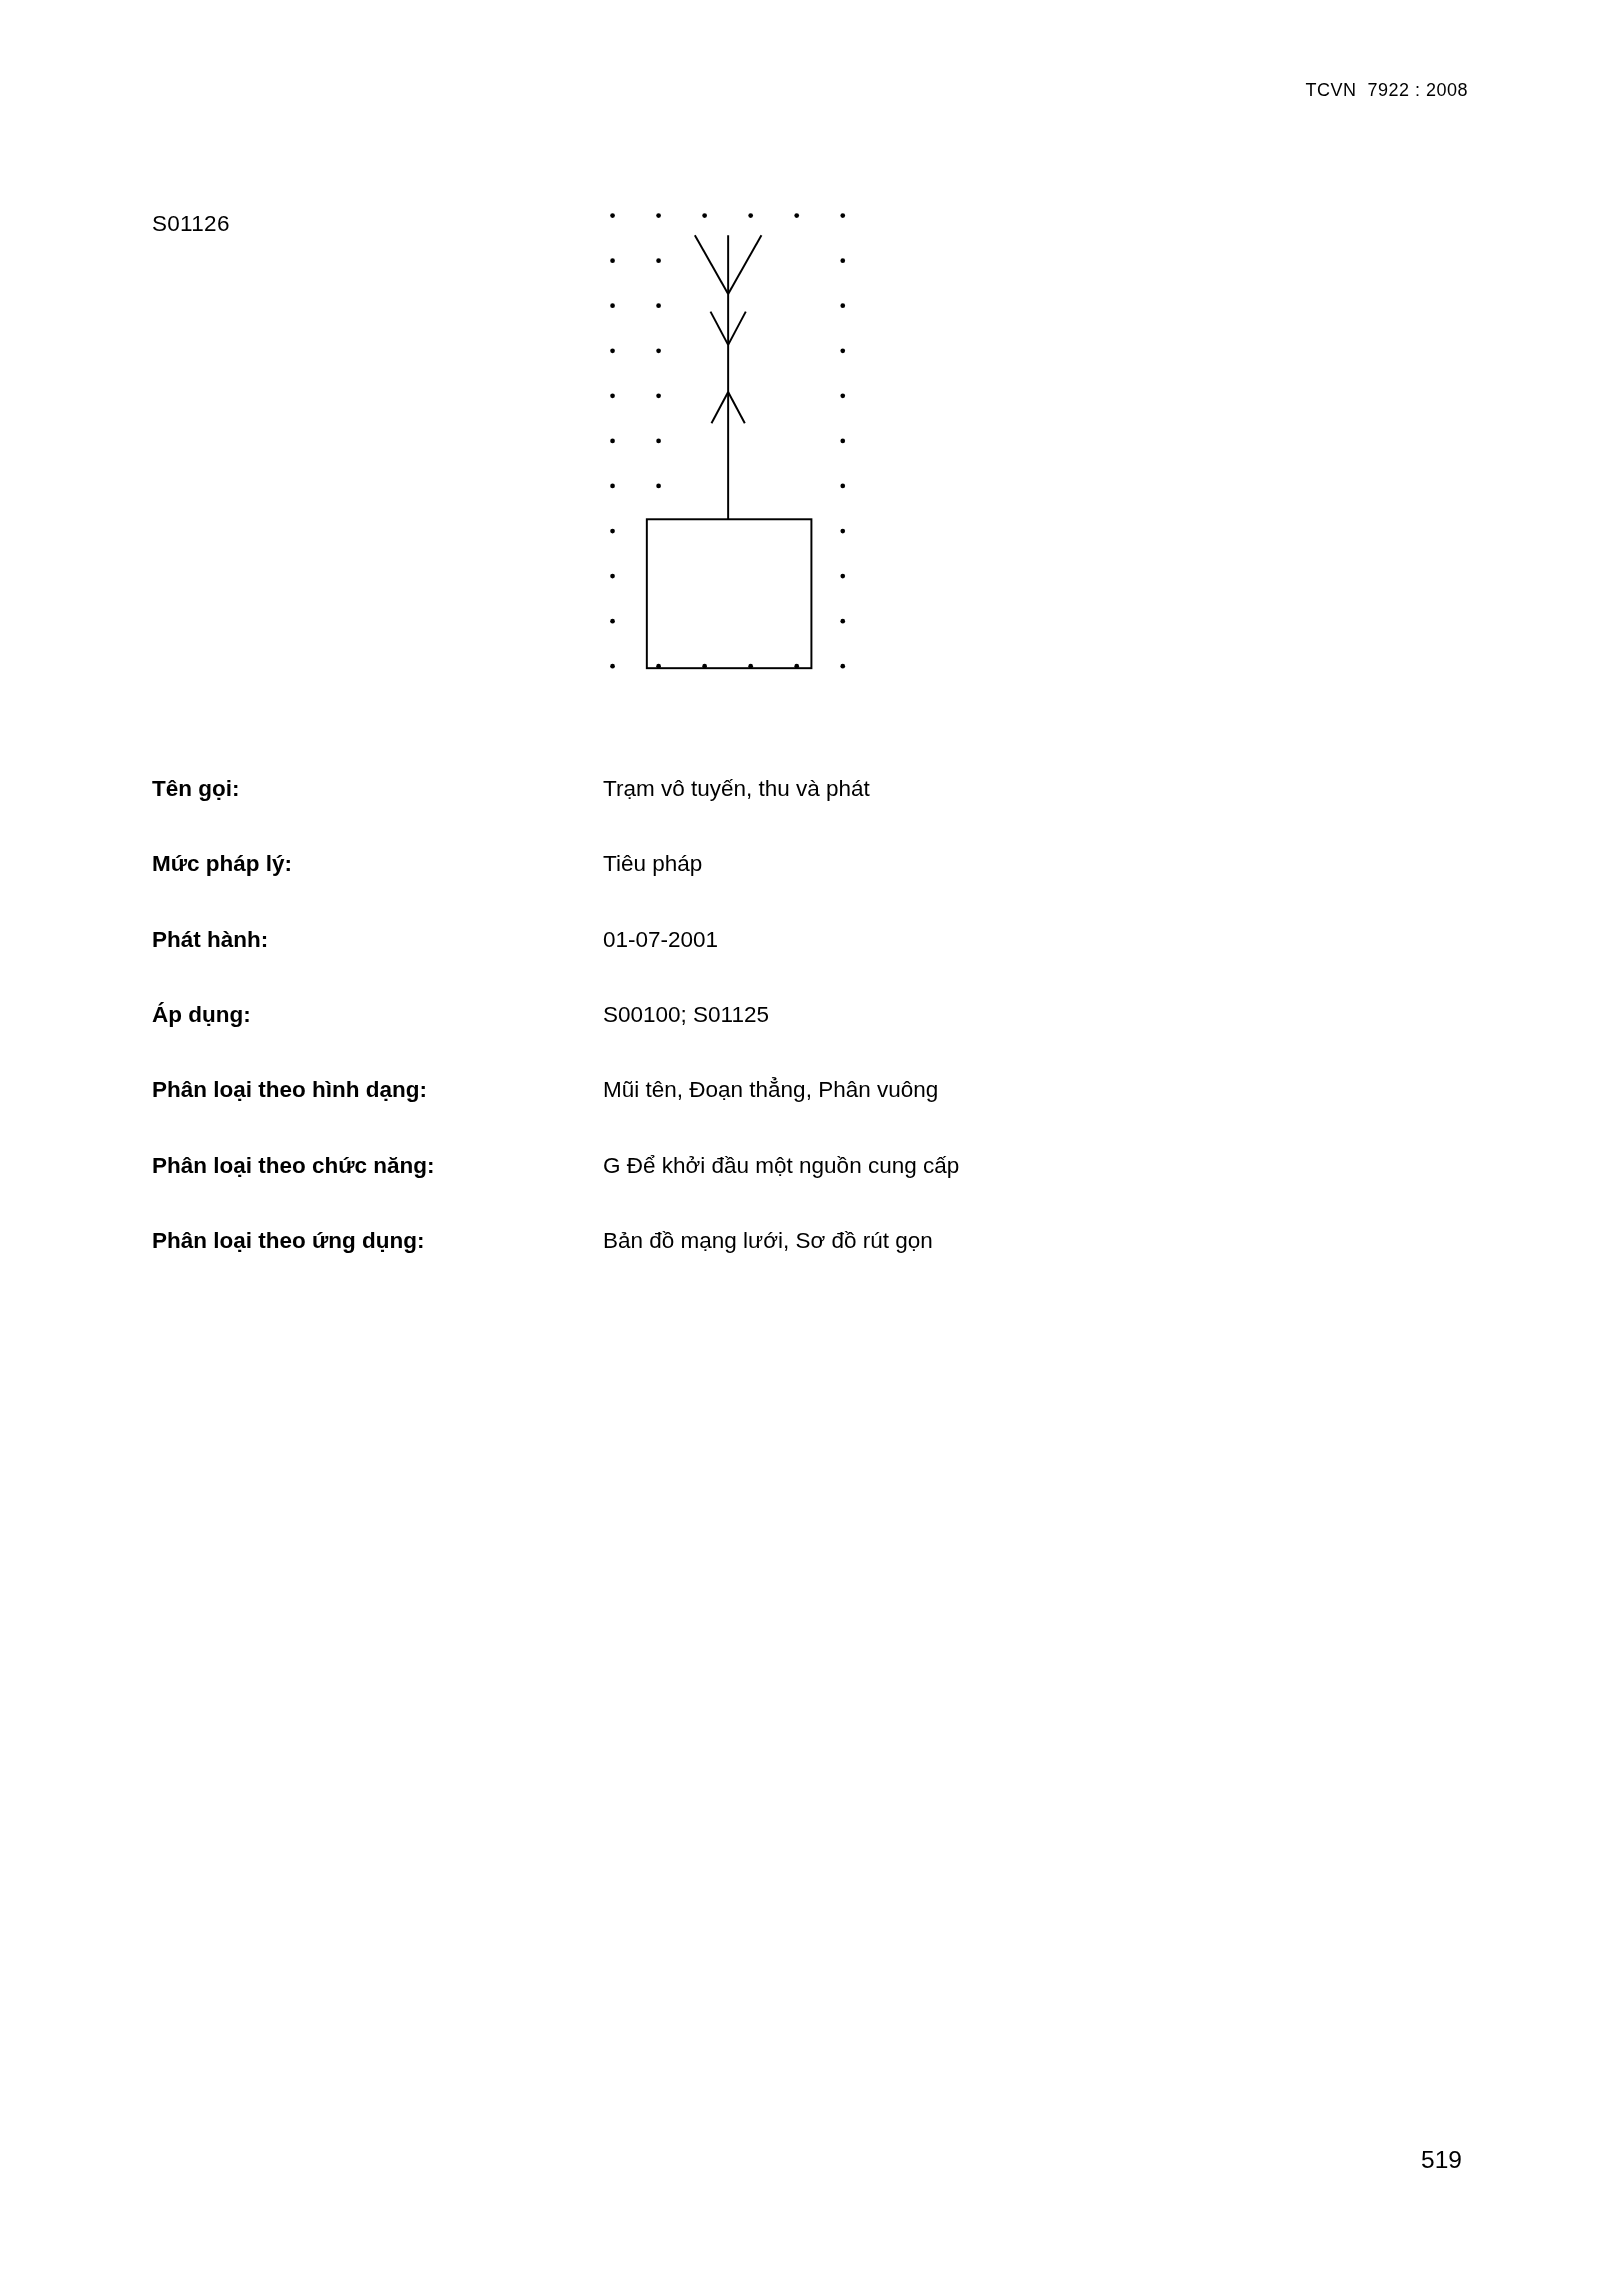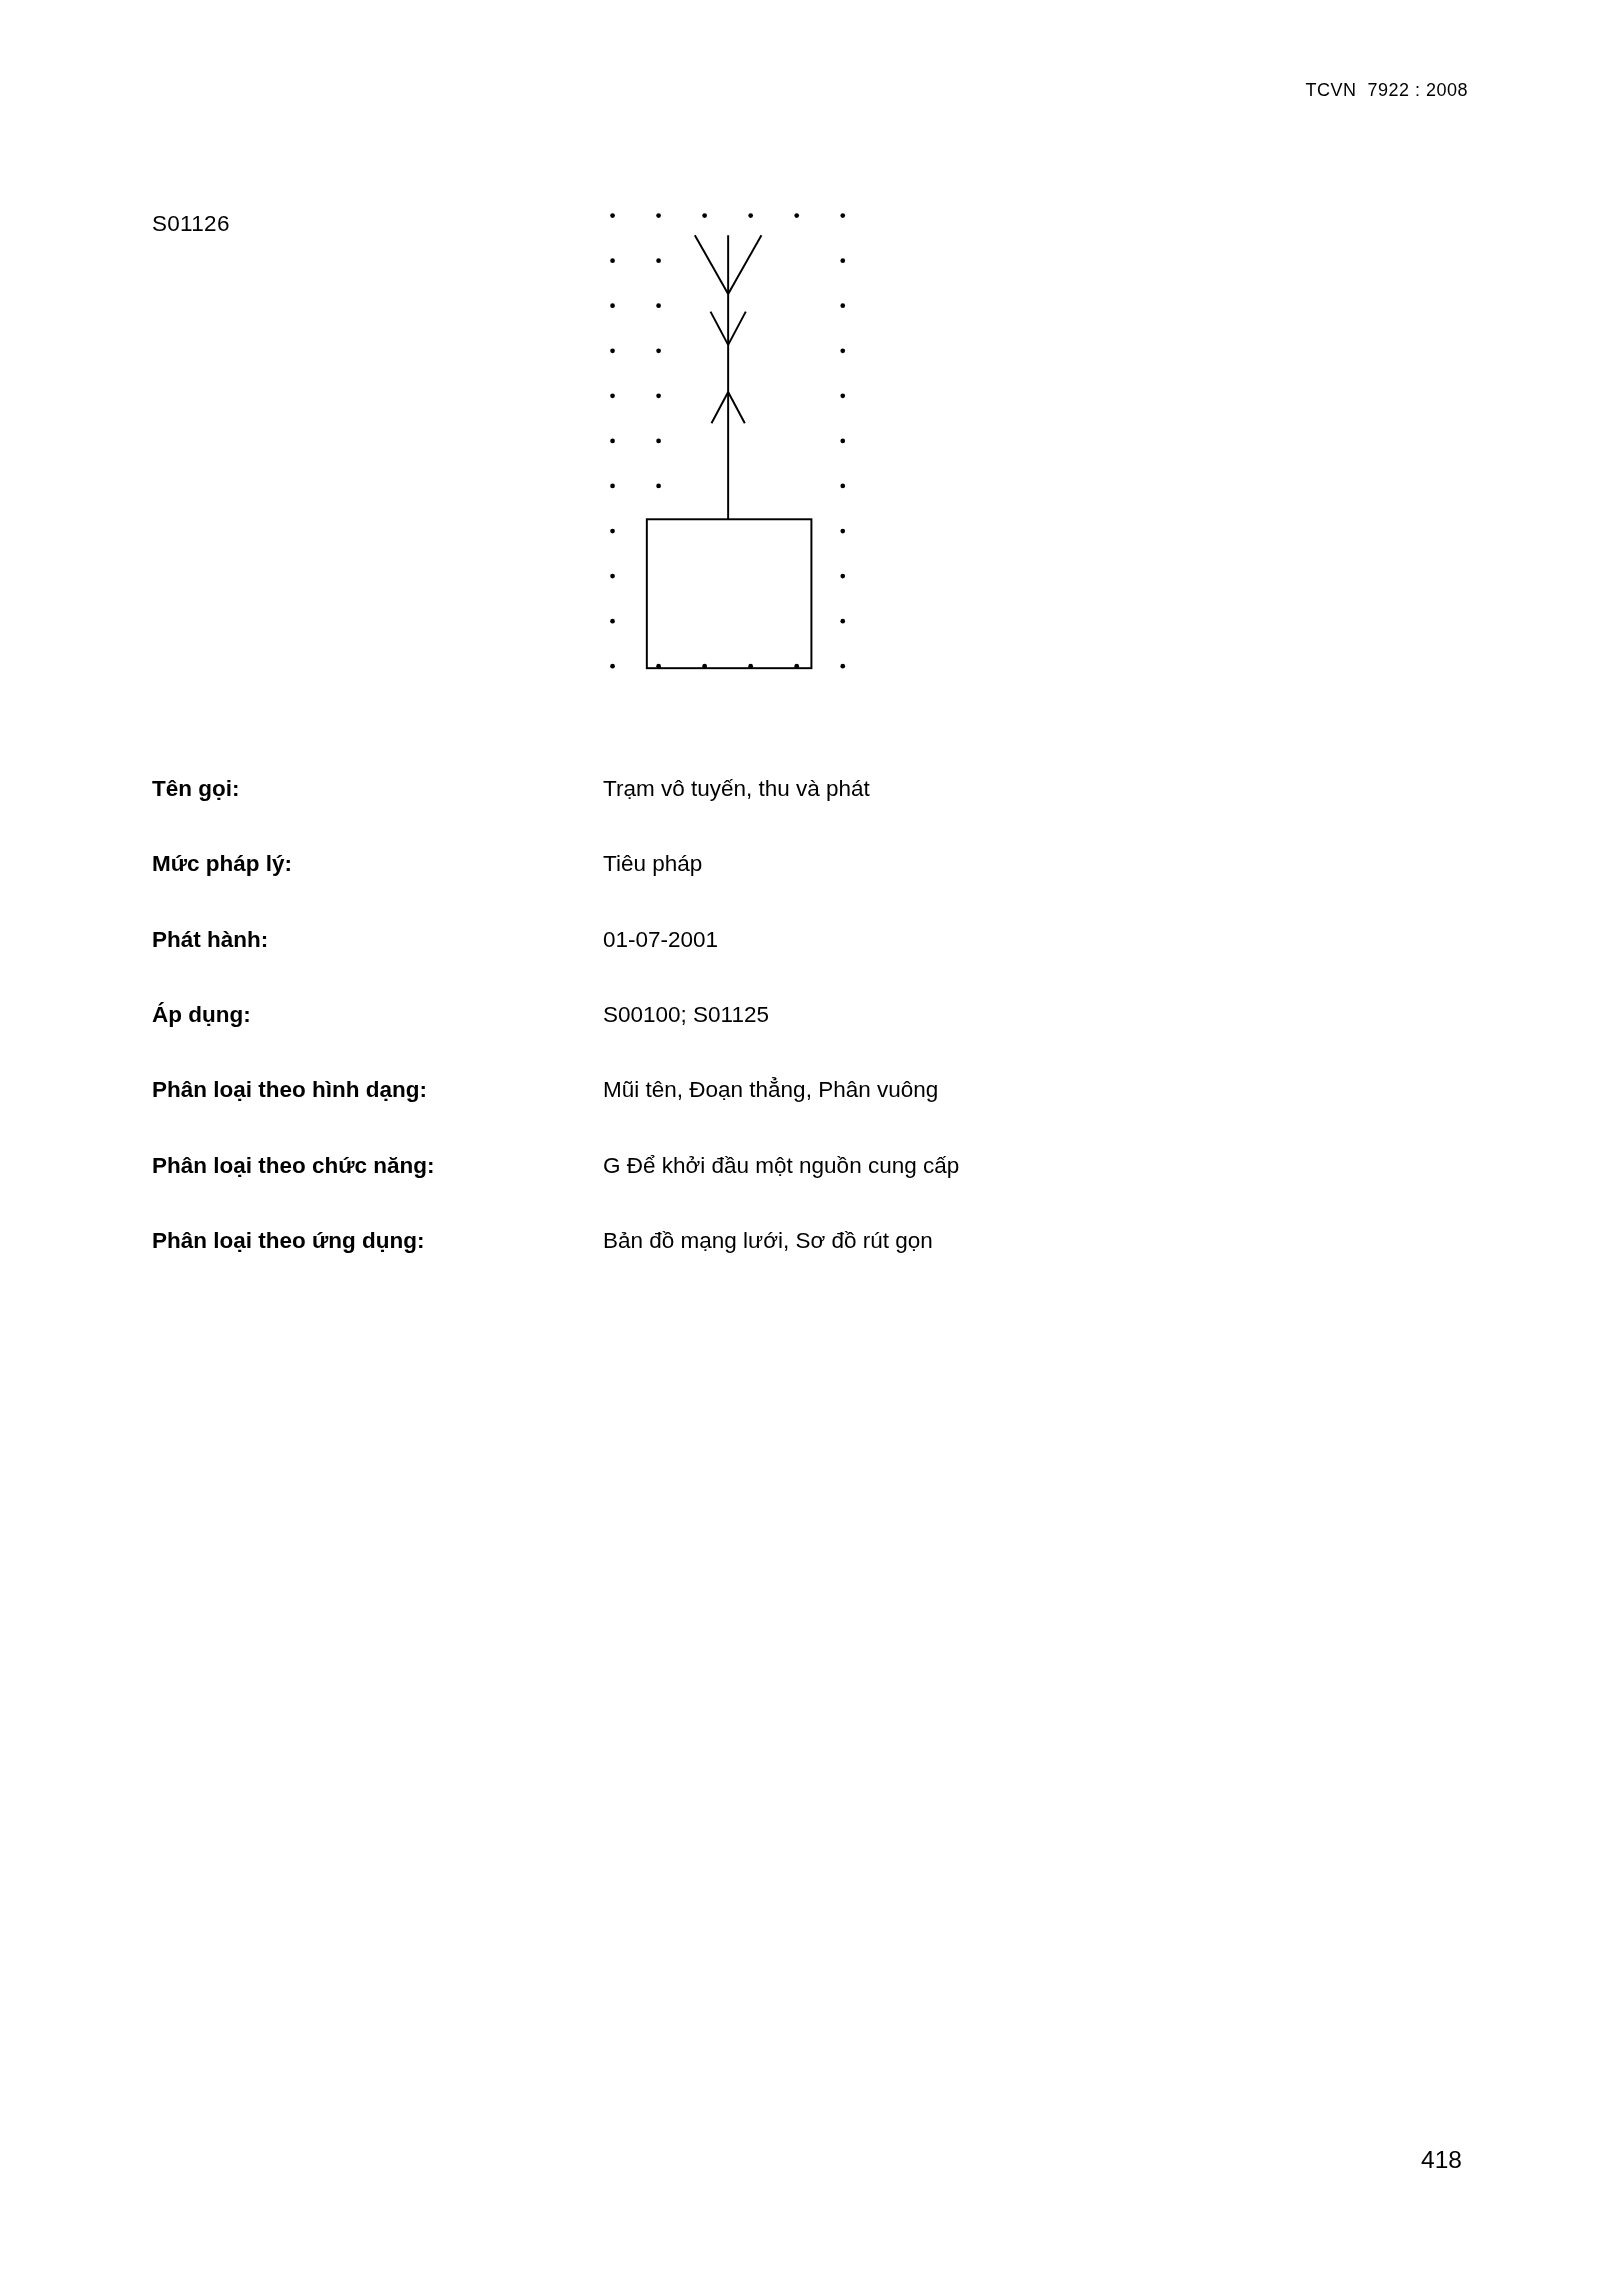--- a/index.html
+++ b/index.html
@@ -196,14 +196,14 @@
   </div>
 
   <div class="attr-row">
     <div class="attr-label">Phân loại theo ứng dụng:</div>
     <div class="attr-value">Bản đồ mạng lưới, Sơ đồ rút gọn</div>
   </div>
 
 
 </div>
 
-<div class="page-number">418</div>
+<div class="page-number">519</div>
 
 
 </body></html>

